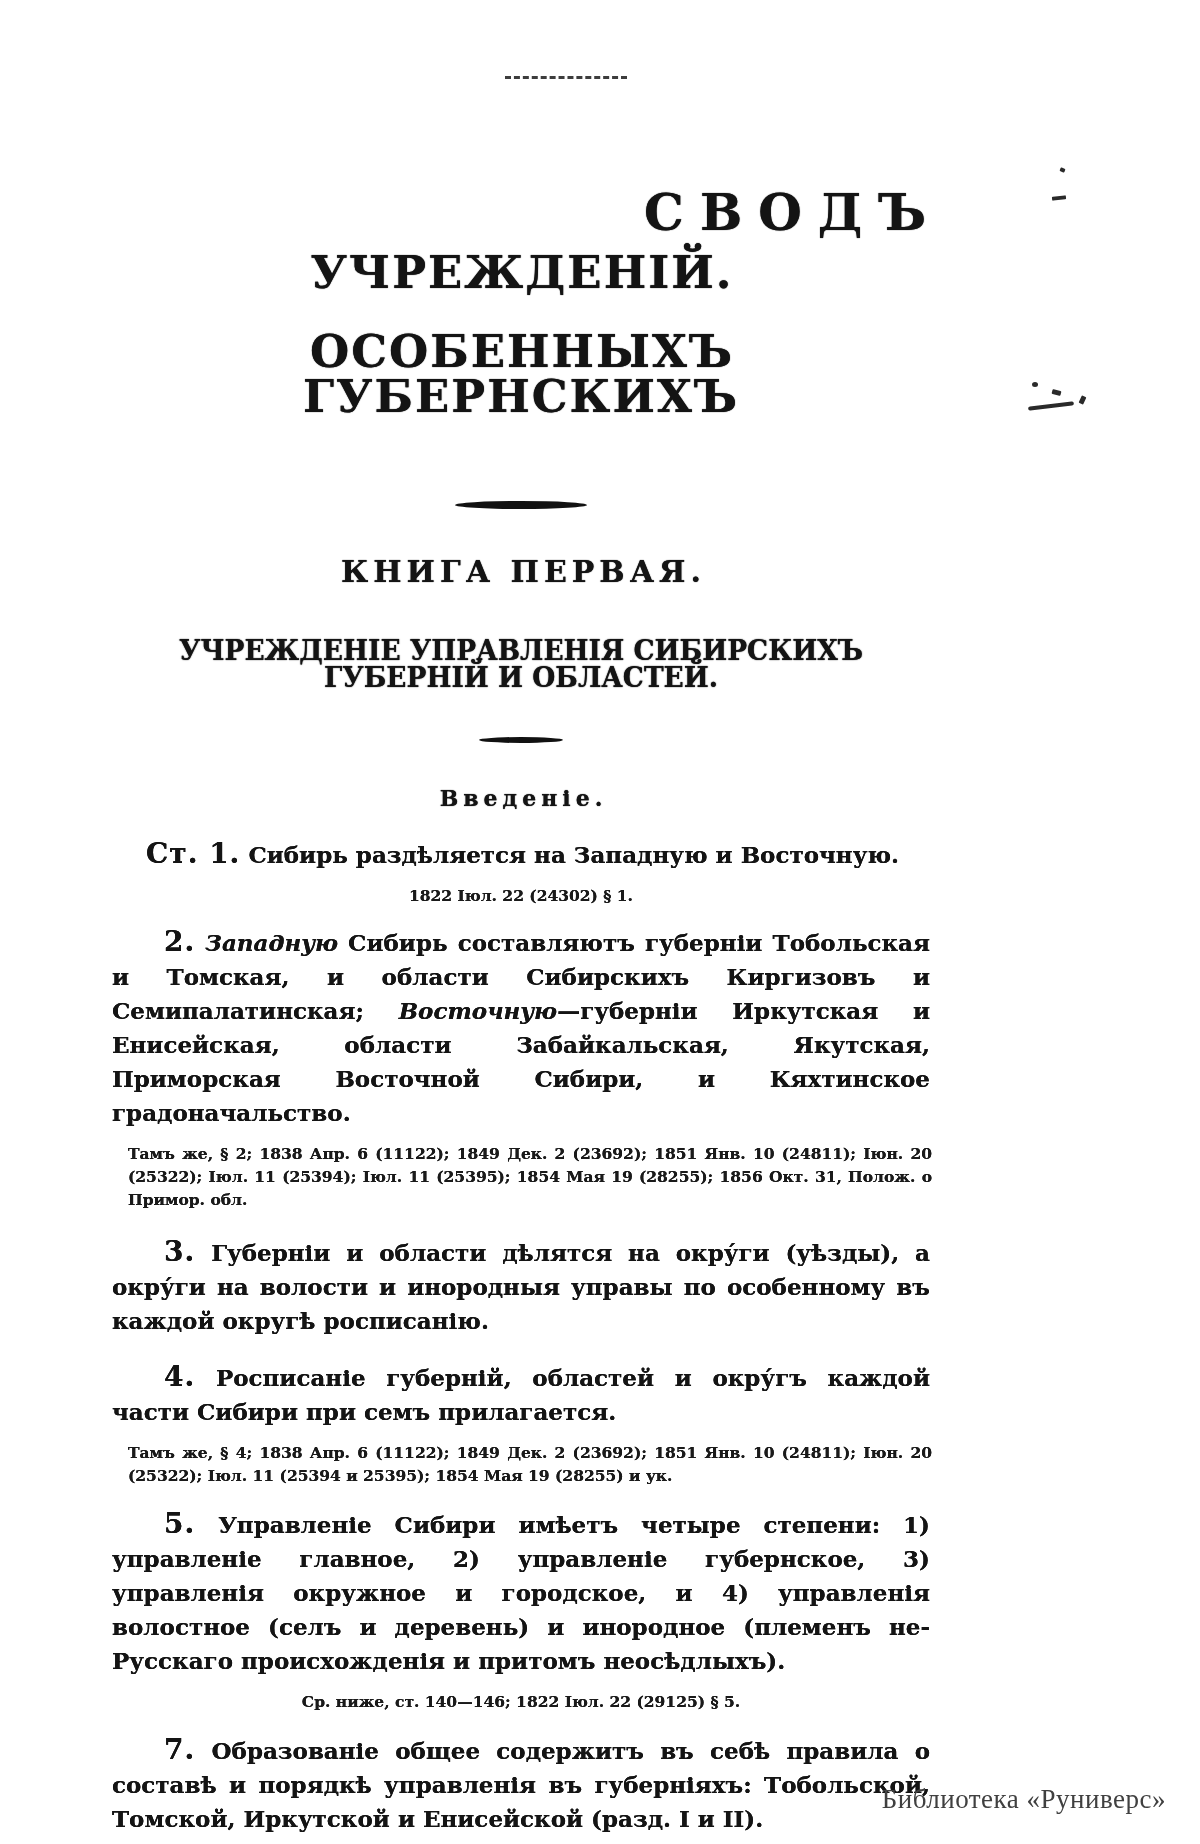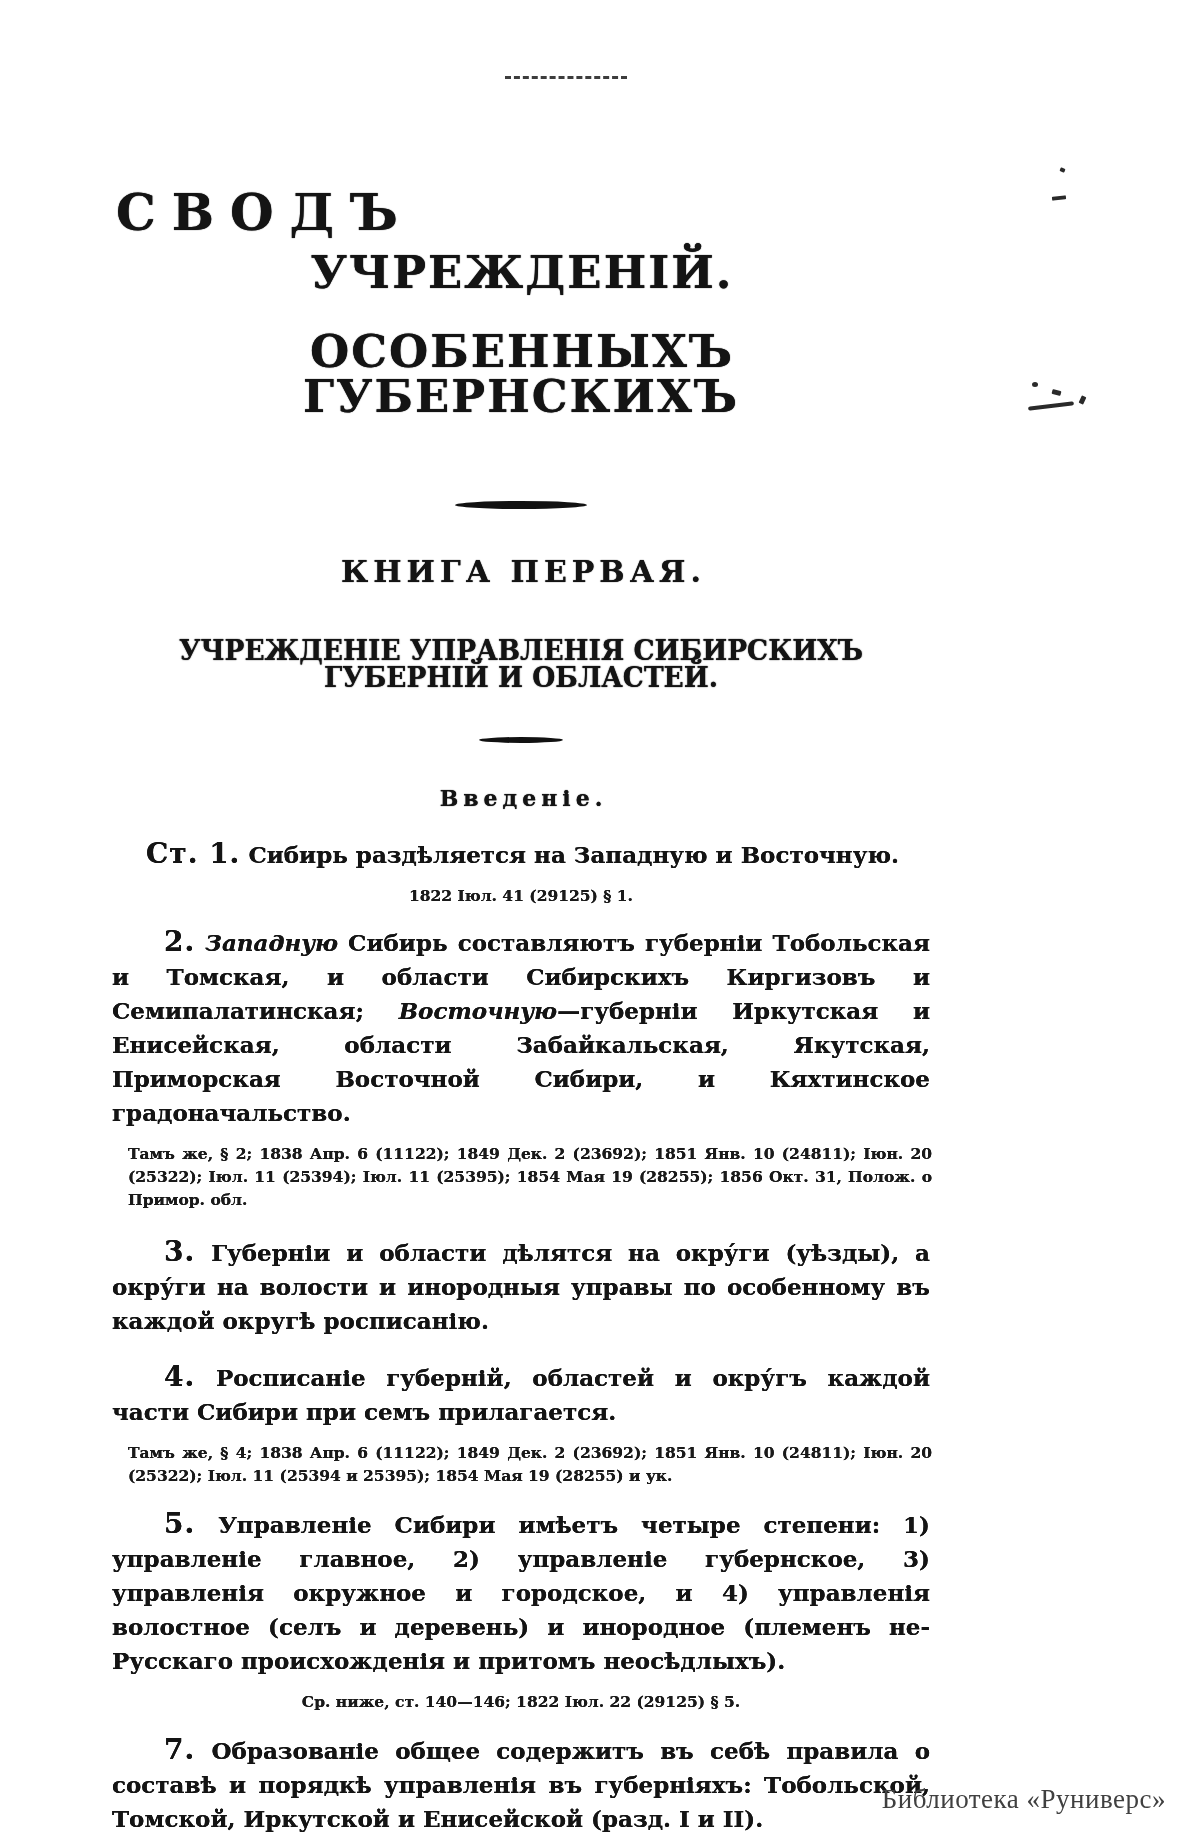--- a/index.html
+++ b/index.html
@@ -19,21 +19,21 @@
   .dash-line { top:76px; left:505px; width:122px; border-top:3px dashed #1c1c1c; opacity:.85; }
   .speck { background:#2a2a2a; border-radius:1px; }
   .sp1 { top:168px; left:1060px; width:5px; height:4px; transform:rotate(20deg); }
   .sp2 { top:196px; left:1052px; width:14px; height:4px; transform:rotate(-6deg); }
   .sp3 { top:382px; left:1032px; width:6px; height:5px; border-radius:50%; }
   .sp4 { top:390px; left:1052px; width:9px; height:5px; transform:rotate(14deg); }
   .sp5 { top:404px; left:1028px; width:46px; height:4px; transform:rotate(-7deg); border-radius:2px; }
   .sp6 { top:396px; left:1080px; width:5px; height:8px; transform:rotate(25deg); }
 
   .t1 {
-    margin:188px 0 12px; text-align:left;
+    margin:188px 0 12px; text-align:right;
     font-size:50px; line-height:1; font-weight:bold;
     letter-spacing:16px; text-indent:16px;
     text-shadow:0 0 1px #000;
   }
   .t2 {
     margin:34px 0 0; text-align:center;
     font-size:45px; line-height:1; font-weight:bold;
     letter-spacing:2px; text-indent:2px;
     text-shadow:0 0 1px #000;
   }
@@ -119,21 +119,21 @@
 
     <div class="book-heading">КНИГА ПЕРВАЯ.</div>
     <div class="subtitle">УЧРЕЖДЕНІЕ УПРАВЛЕНІЯ СИБИРСКИХЪ ГУБЕРНІЙ И ОБЛАСТЕЙ.</div>
 
     <div class="divider div2"></div>
 
     <div class="section-heading">Введеніе.</div>
 
     <div class="article">
       <p class="body-text art1"><span class="art-num">Ст. 1.</span> <span>Сибирь раздѣляется на Западную и Восточную.</span></p>
-      <div class="citation cit-center">1822 Іюл. 41 (29125) § 1.</div>
+      <div class="citation cit-center">1822 Іюл. 22 (24302) § 1.</div>
     </div>
 
     <div class="article">
       <p class="body-text art2"><span class="art-num">2.</span> <span><span class="italic">Западную</span><span> Сибирь составляютъ губерніи Тобольская и Томская, и области Сибирскихъ Киргизовъ и Семипалатинская; </span><span class="italic">Восточную</span><span>—губерніи Иркутская и Енисейская, области Забайкальская, Якутская, Приморская Восточной Сибири, и Кяхтинское градоначальство.</span></span></p>
       <div class="citation cit-block">Тамъ же, § 2; 1838 Апр. 6 (11122); 1849 Дек. 2 (23692); 1851 Янв. 10 (24811); Іюн. 20 (25322); Іюл. 11 (25394); Іюл. 11 (25395); 1854 Мая 19 (28255); 1856 Окт. 31, Полож. о Примор. обл.</div>
     </div>
 
     <div class="article">
       <p class="body-text art3"><span class="art-num">3.</span> <span>Губерніи и области дѣлятся на окру́ги (уѣзды), а окру́ги на волости и инородныя управы по особенному въ каждой округѣ росписанію.</span></p>
     </div>

